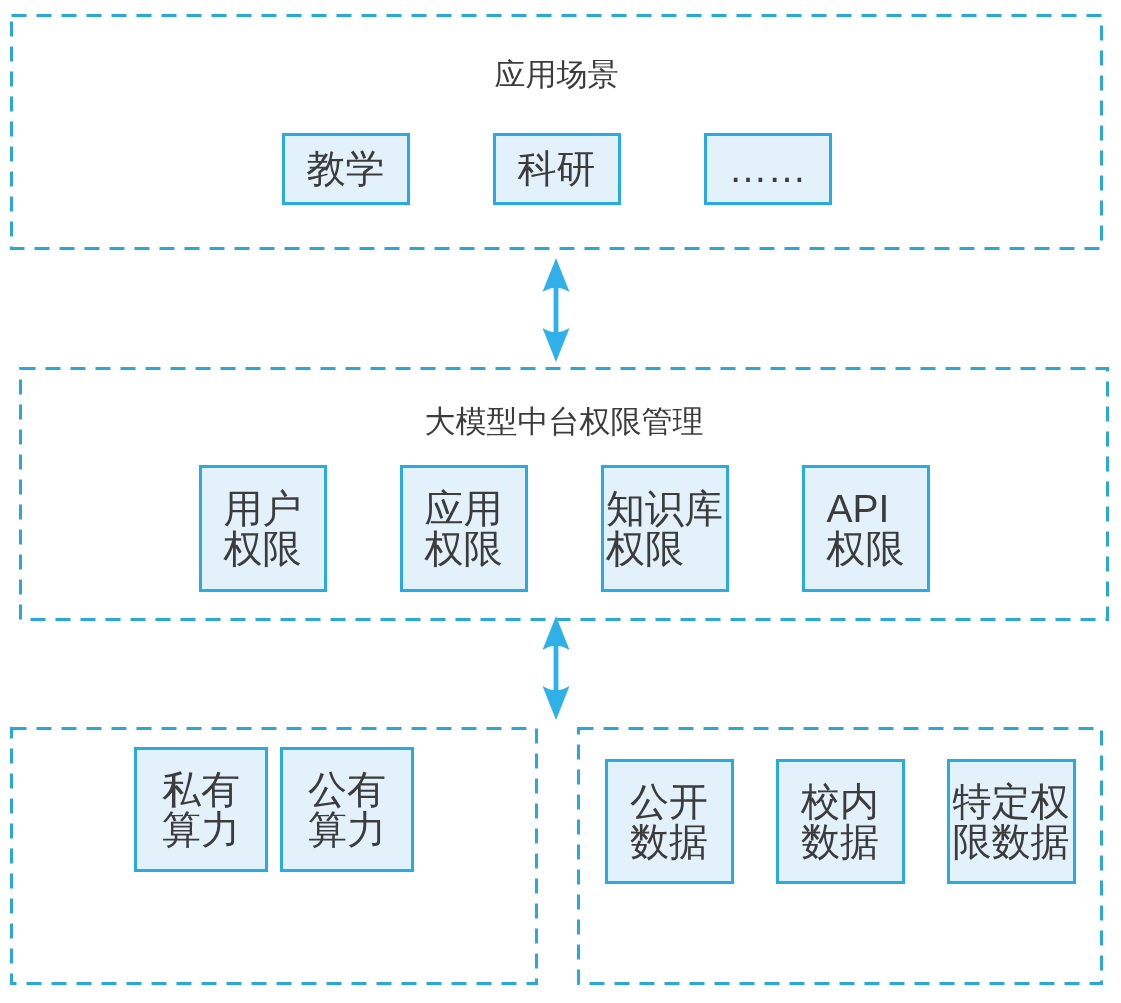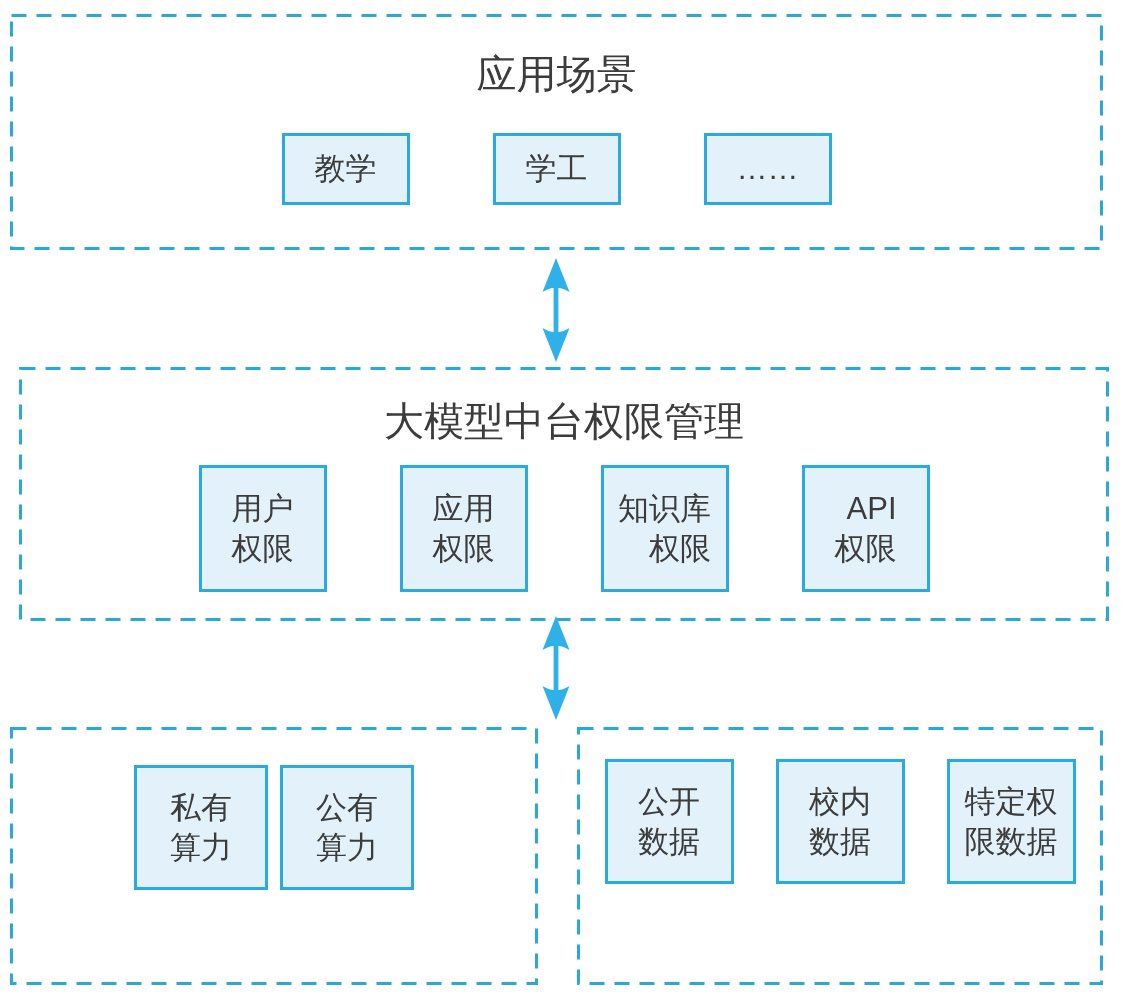--- a/index.html
+++ b/index.html
@@ -21,49 +21,49 @@
   .dashed-box {
     position:absolute; box-sizing:border-box;
     display:flex; flex-direction:column; align-items:center;
   }
   .border-svg { position:absolute; left:0; top:0; pointer-events:none; }
   .border-svg rect {
     fill:none; stroke:var(--dash-border); stroke-width:3;
     stroke-dasharray:15 10;
   }
   .section-title {
-    position:relative; font-size:40px; line-height:37px;
+    position:relative; font-size:31px; line-height:37px;
     text-align:center; z-index:2;
   }
   .node-row {
     position:relative; display:flex; justify-content:center;
     width:100%; z-index:2;
   }
   .node-box {
     box-sizing:border-box;
     background:var(--box-fill);
     border:3px solid var(--box-border);
     display:flex; align-items:center; justify-content:center;
-    text-align:right; white-space:pre-line;
-    font-size:31px; line-height:40px;
+    text-align:left; white-space:pre-line;
+    font-size:39px; line-height:40px;
   }
   
   #section-apps      { left:10px;  top:14px;  width:1093px; height:236px; }
   #section-apps .section-title { margin-top:42px; }
   #section-apps .node-row      { margin-top:40px; gap:83px; }
   #section-apps .node-box      { width:128px; height:72px; }
 
   #section-platform  { left:19px;  top:367px; width:1090px; height:254px; }
   #section-platform .section-title { margin-top:36px; }
   #section-platform .node-row      { margin-top:25px; gap:73px; }
   #section-platform .node-box      { width:128px; height:127px; }
 
   #section-compute   { left:10px;  top:727px; width:528px;  height:258px; }
   #section-compute .section-title { margin-top:26px; }
-  #section-compute .node-row      { margin-top:38px; gap:12px; }
+  #section-compute .node-row      { margin-top:20px; gap:12px; }
   #section-compute .node-box      { width:134px; height:125px; }
 
   #section-data      { left:577px; top:727px; width:526px;  height:258px; }
   #section-data .section-title { margin-top:26px; }
   #section-data .node-row      { margin-top:32px; gap:42px; }
   #section-data .node-box      { width:129px; height:125px; }
 
   .arrow { position:absolute; fill:var(--arrow); z-index:3; }
   #arrow-1 { left:541px; top:258px; }
   #arrow-2 { left:541px; top:616px; }
@@ -73,21 +73,21 @@
 
 <div id="canvas">
 
   <div id="section-apps" class="dashed-box">
       <svg width="1093" height="236" class="border-svg">
         <rect x="1.5" y="1.5" width="1090" height="233"></rect>
       </svg>
     <div class="section-title">应用场景</div>
     <div class="node-row">
         <div class="node-box">教学</div>
-        <div class="node-box">学工</div>
+        <div class="node-box">科研</div>
         <div class="node-box">……</div>
       </div>
   </div>
 
   <svg id="arrow-1" class="arrow" width="30" height="104" viewBox="0 0 30 104" aria-hidden="true">
     <path d="M15 0 L28.5 34 Q15 25.5 1.5 34 Z"></path>
     <rect x="12.6" y="27" width="4.8" height="50"></rect>
     <path d="M15 104 L28.5 70 Q15 78.5 1.5 70 Z"></path>
   </svg>
 

